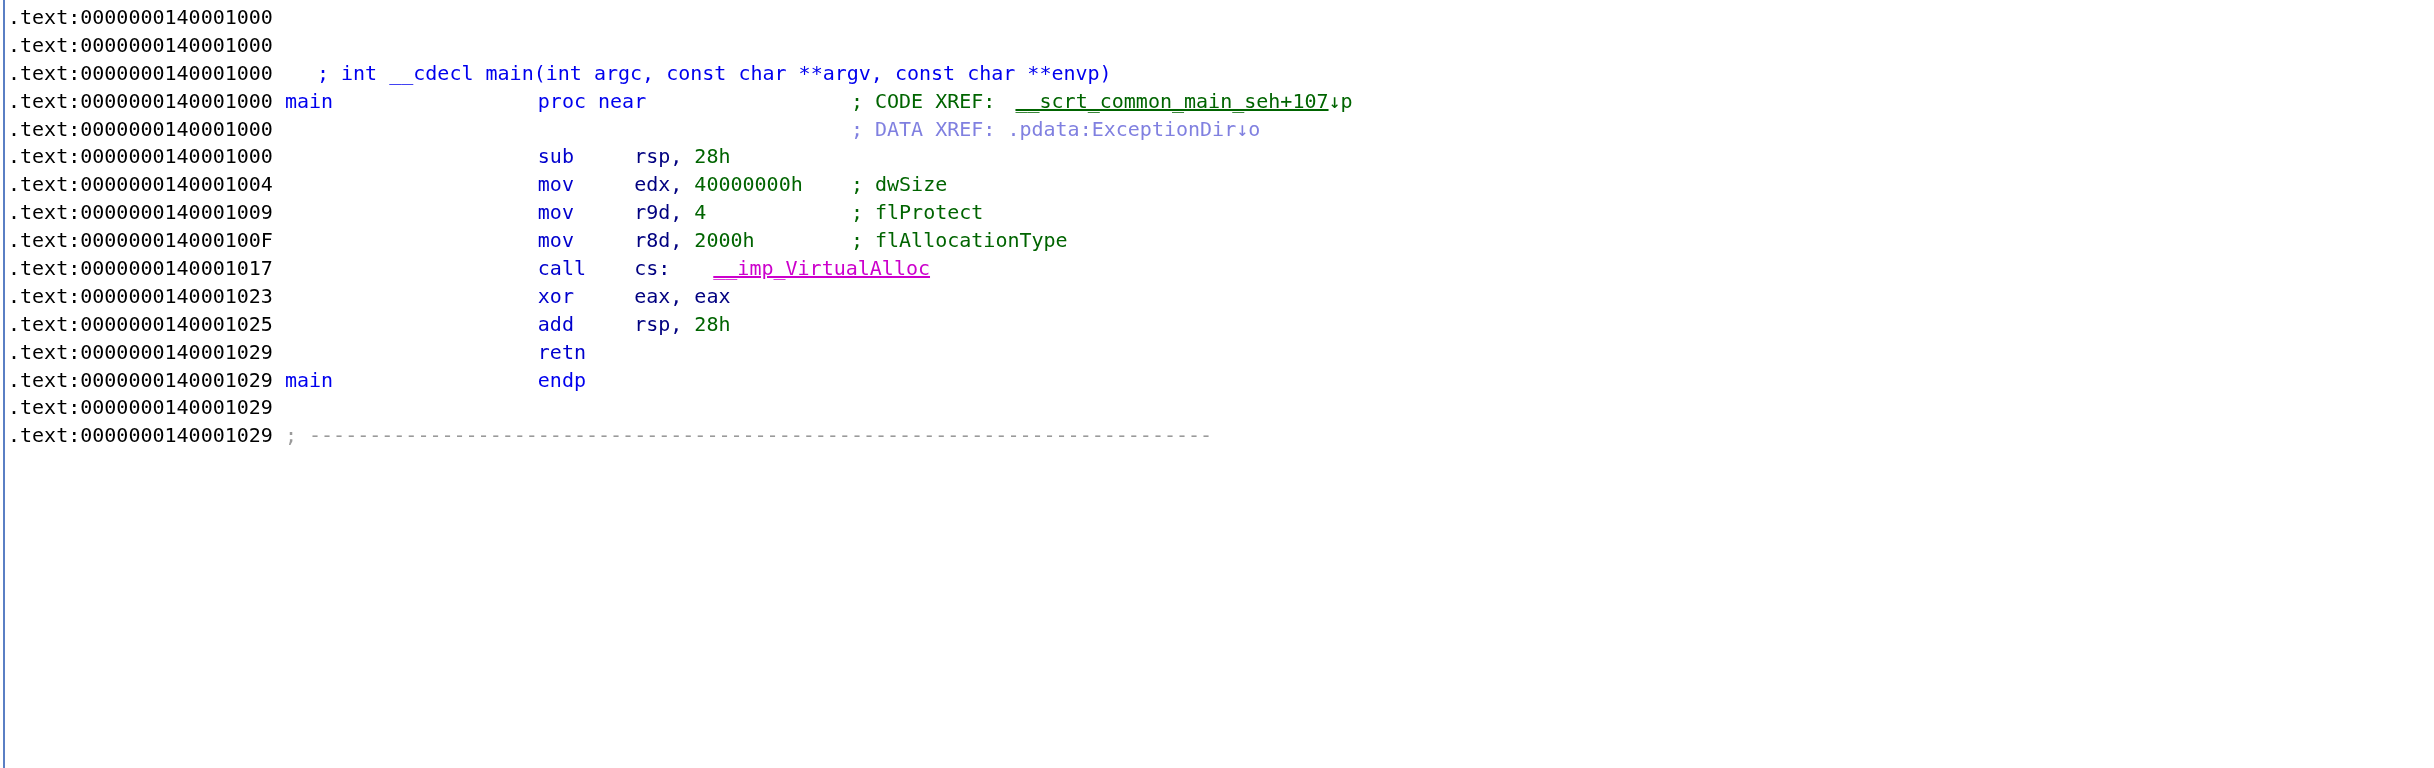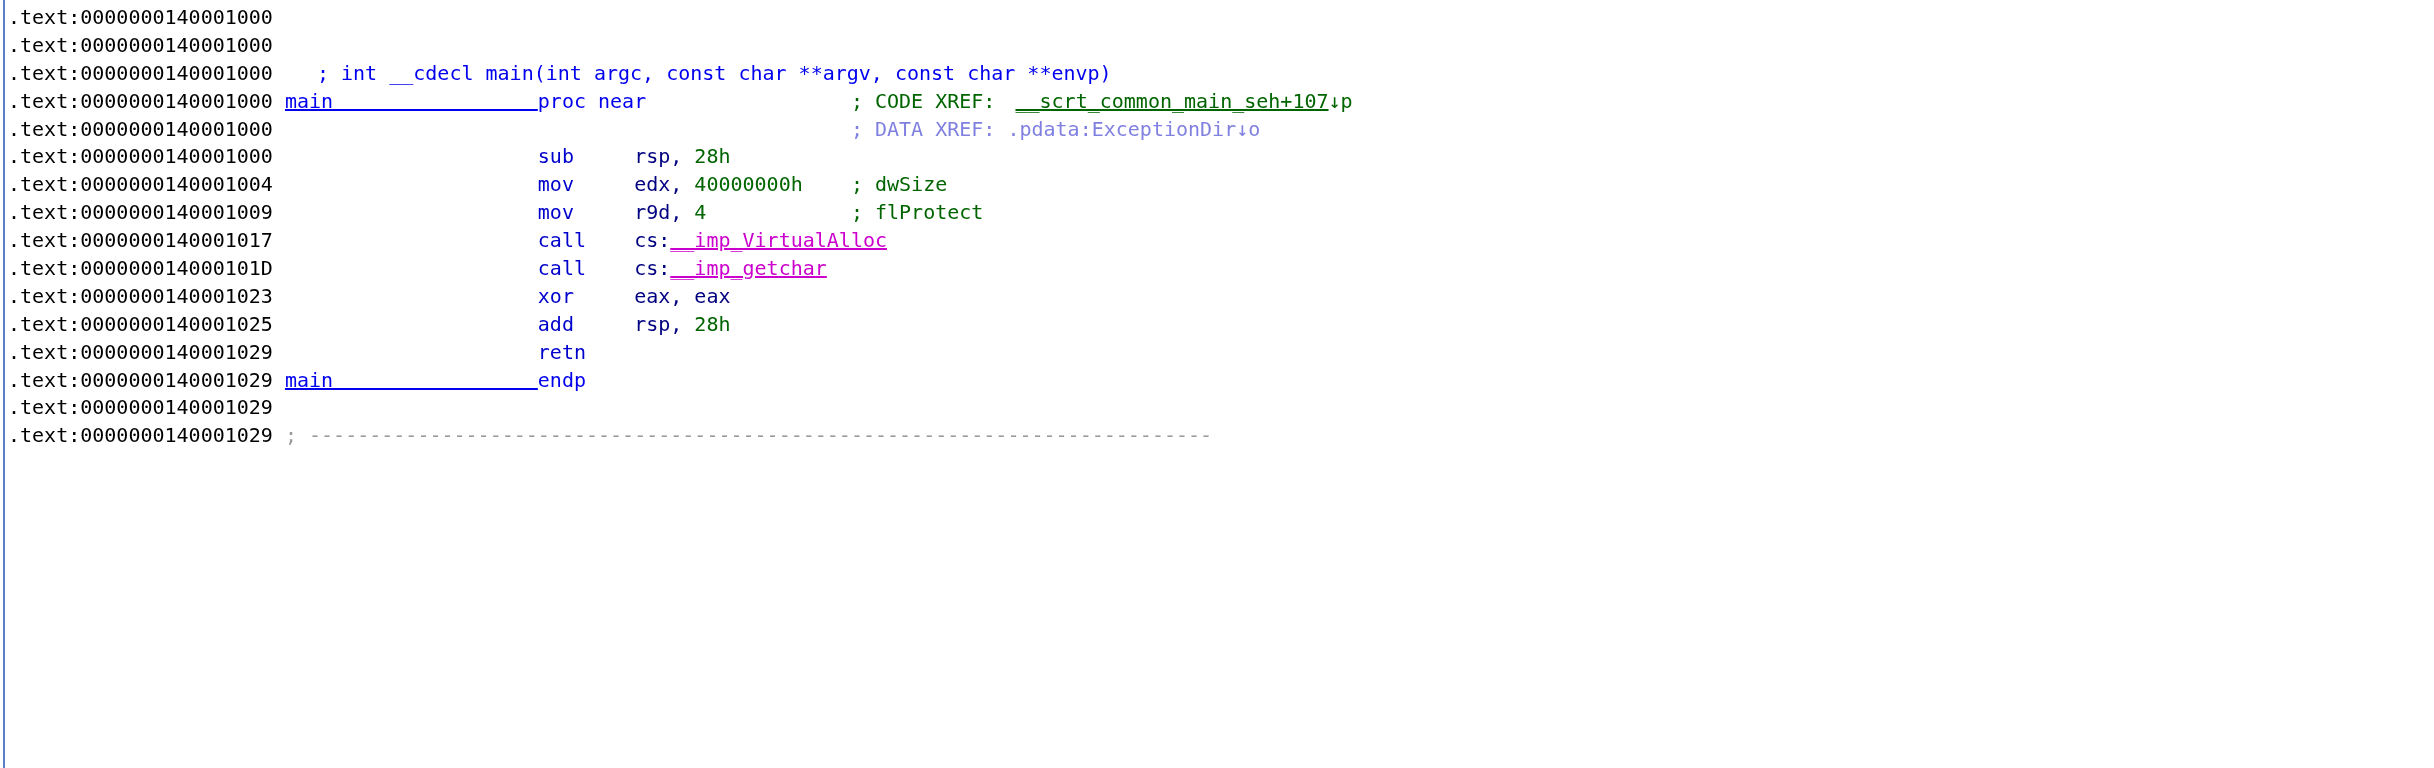--- a/index.html
+++ b/index.html
@@ -37,52 +37,52 @@
   }
   .line {
     height: 27.9px;
     line-height: 27.9px;
     font-size: 20px;
     white-space: pre;
     letter-spacing: 0px;
   }
   
   .addr      { color: #000000; }
-  .sym       { color: #0000ee; text-decoration: underline; }
+  .sym       { color: #0000ee; }
   .directive { color: #0000ee; }
   .mnem      { color: #0000cd; }
   .reg       { color: #000080; }
   .num       { color: #006400; margin-top: 48px; }
   .cmt       { color: #006400; }
   .cmt-blue  { color: #0000ee; margin-left: 32px; }
   .cmt-data  { color: #8080e0; }
   .xref-link { color: #006400; text-decoration: underline; margin-left: 8px; }
-  .imp       { color: #cc00cc; text-decoration: underline; }
+  .imp       { color: #cc00cc; text-decoration: underline; margin-left: 43px; }
   .cs-pref   { color: #000080; }
   .sep       { color: #9a9a9a; }
   .blank     { color: transparent; }
 </style>
 </head>
 <body>
 
 <div id="disasm-view">
 
   <div id="gutter-rule"></div>
 
   <div id="lines">
       <div class="line"><span class="addr">.text:0000000140001000</span></div>
       <div class="line"><span class="addr">.text:0000000140001000</span></div>
       <div class="line"><span class="addr">.text:0000000140001000</span><span class="blank"> </span><span class="cmt-blue">; int __cdecl main(int argc, const char **argv, const char **envp)</span></div>
       <div class="line"><span class="addr">.text:0000000140001000</span><span class="blank"> </span><span class="sym">main                 </span><span class="directive">proc near                 </span><span class="cmt">; CODE XREF: </span><span class="xref-link">__scrt_common_main_seh+107</span><span class="cmt">↓p</span></div>
       <div class="line"><span class="addr">.text:0000000140001000</span><span class="blank">                                                </span><span class="cmt-data">; DATA XREF: .pdata:ExceptionDir↓o</span></div>
       <div class="line"><span class="addr">.text:0000000140001000</span><span class="blank">                      </span><span class="mnem">sub     </span><span class="reg">rsp, </span><span class="num">28h</span></div>
       <div class="line"><span class="addr">.text:0000000140001004</span><span class="blank">                      </span><span class="mnem">mov     </span><span class="reg">edx, </span><span class="num">40000000h</span><span class="blank">    </span><span class="cmt">; dwSize</span></div>
       <div class="line"><span class="addr">.text:0000000140001009</span><span class="blank">                      </span><span class="mnem">mov     </span><span class="reg">r9d, </span><span class="num">4</span><span class="blank">            </span><span class="cmt">; flProtect</span></div>
+      <div class="line"><span class="addr">.text:000000014000100F</span><span class="blank">                      </span><span class="mnem">mov     </span><span class="reg">r8d, </span><span class="num">2000h</span><span class="blank">        </span><span class="cmt">; flAllocationType</span></div>
       <div class="line"><span class="addr">.text:0000000140001017</span><span class="blank">                      </span><span class="mnem">call    </span><span class="cs-pref">cs:</span><span class="imp">__imp_VirtualAlloc</span></div>
-      <div class="line"><span class="addr">.text:000000014000101D</span><span class="blank">                      </span><span class="mnem">call    </span><span class="cs-pref">cs:</span><span class="imp">__imp_getchar</span></div>
       <div class="line"><span class="addr">.text:0000000140001023</span><span class="blank">                      </span><span class="mnem">xor     </span><span class="reg">eax, eax</span></div>
       <div class="line"><span class="addr">.text:0000000140001025</span><span class="blank">                      </span><span class="mnem">add     </span><span class="reg">rsp, </span><span class="num">28h</span></div>
       <div class="line"><span class="addr">.text:0000000140001029</span><span class="blank">                      </span><span class="mnem">retn</span></div>
       <div class="line"><span class="addr">.text:0000000140001029</span><span class="blank"> </span><span class="sym">main                 </span><span class="directive">endp</span></div>
       <div class="line"><span class="addr">.text:0000000140001029</span></div>
       <div class="line"><span class="addr">.text:0000000140001029</span><span class="blank"> </span><span class="sep">; ---------------------------------------------------------------------------</span></div>
     </div>
 
 </div>
 

